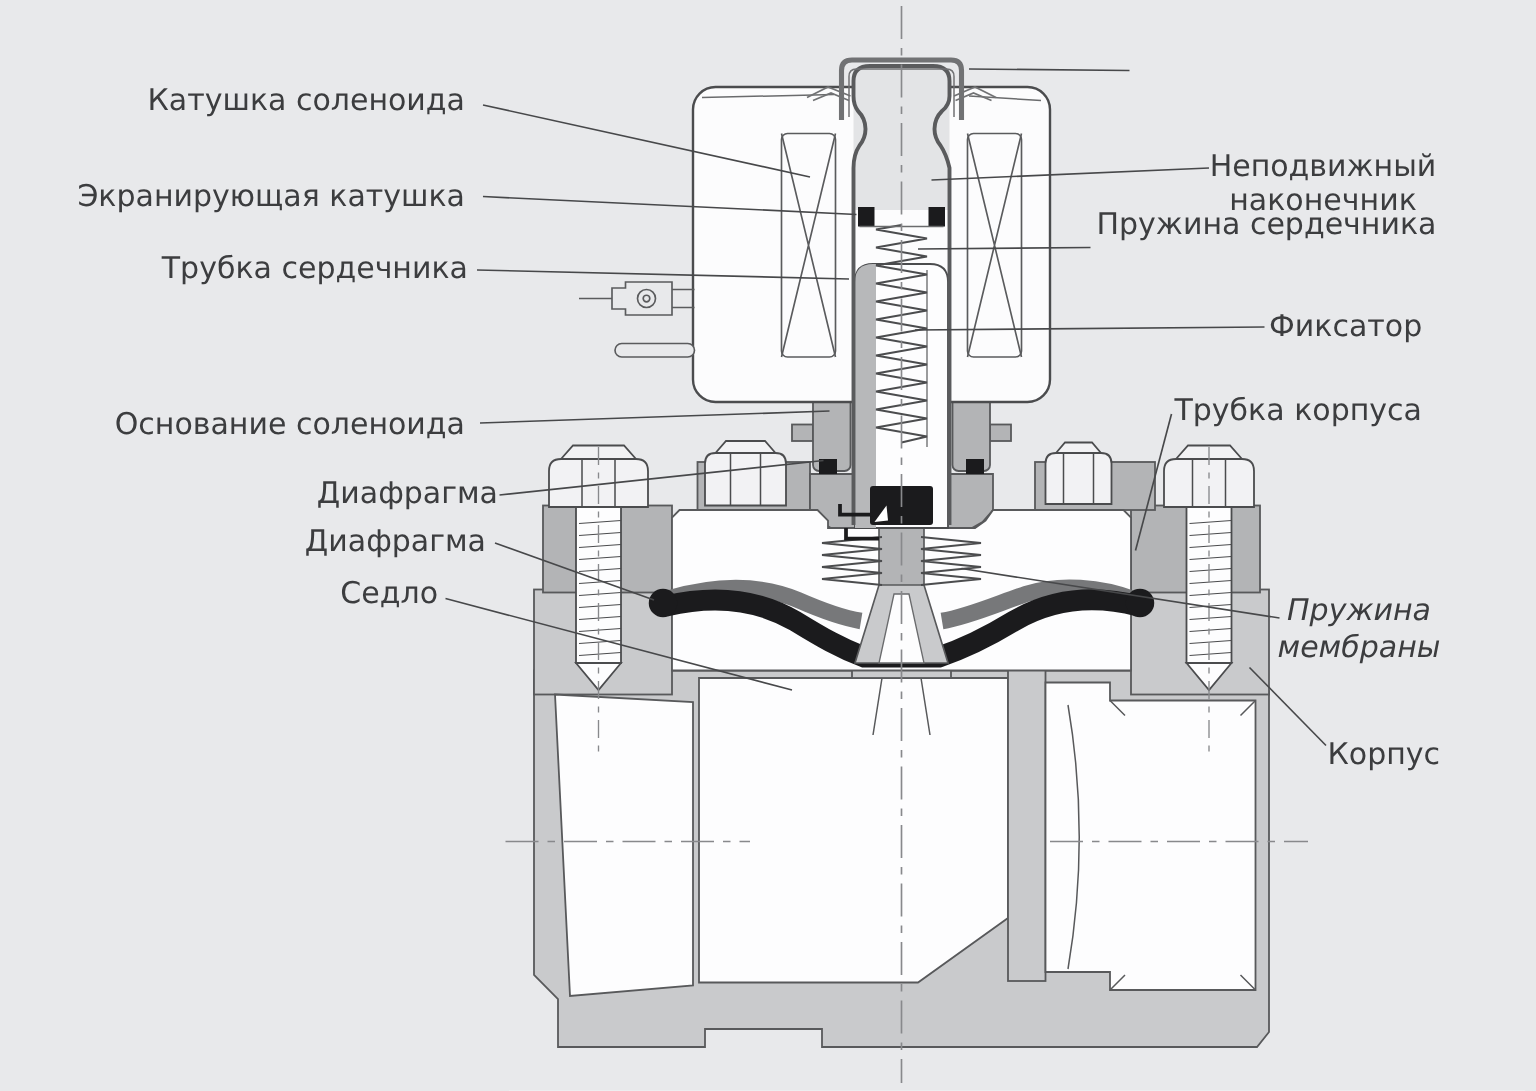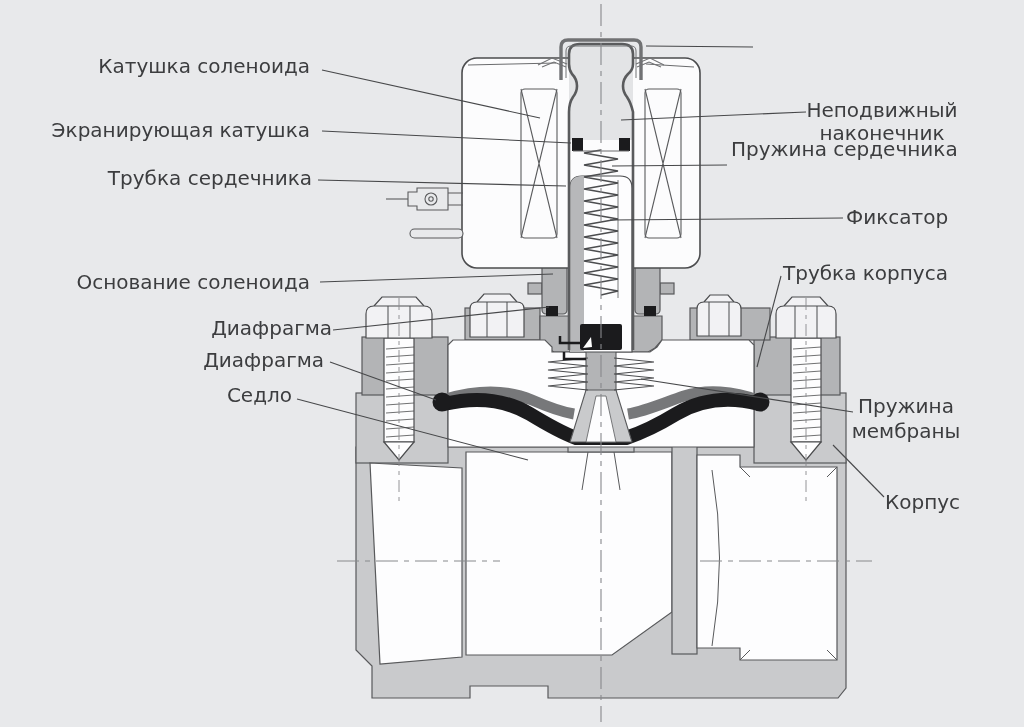--- a/index.html
+++ b/index.html
@@ -1,21 +1,21 @@
 <!DOCTYPE html>
 <html><head>
 <meta charset="utf-8">
 <style>
   html,body{margin:0;padding:0;background:#e8e9eb;}
   #stage{position:relative;width:1024px;height:727px;background:#ffffff;overflow:hidden;
          font-family:"DejaVu Sans","Liberation Sans",sans-serif;}
   #stage svg{position:absolute;left:0;top:0;}
   .lbl{position:absolute;font-size:20px;line-height:23px;color:#3c3d3f;white-space:nowrap;}
   .lbl.wrap{white-space:normal;text-align:center;}
-  .lbl.two{line-height:25px;}
+  .lbl.two{line-height:25px;font-style:italic;}
 </style>
 </head>
 <body>
 
 <div id="stage">
 
 <svg width="1024" height="727" viewBox="0 0 1024 727">
 
   <rect x="0" y="0" width="1024" height="727" fill="#e8e9eb"></rect>
 

